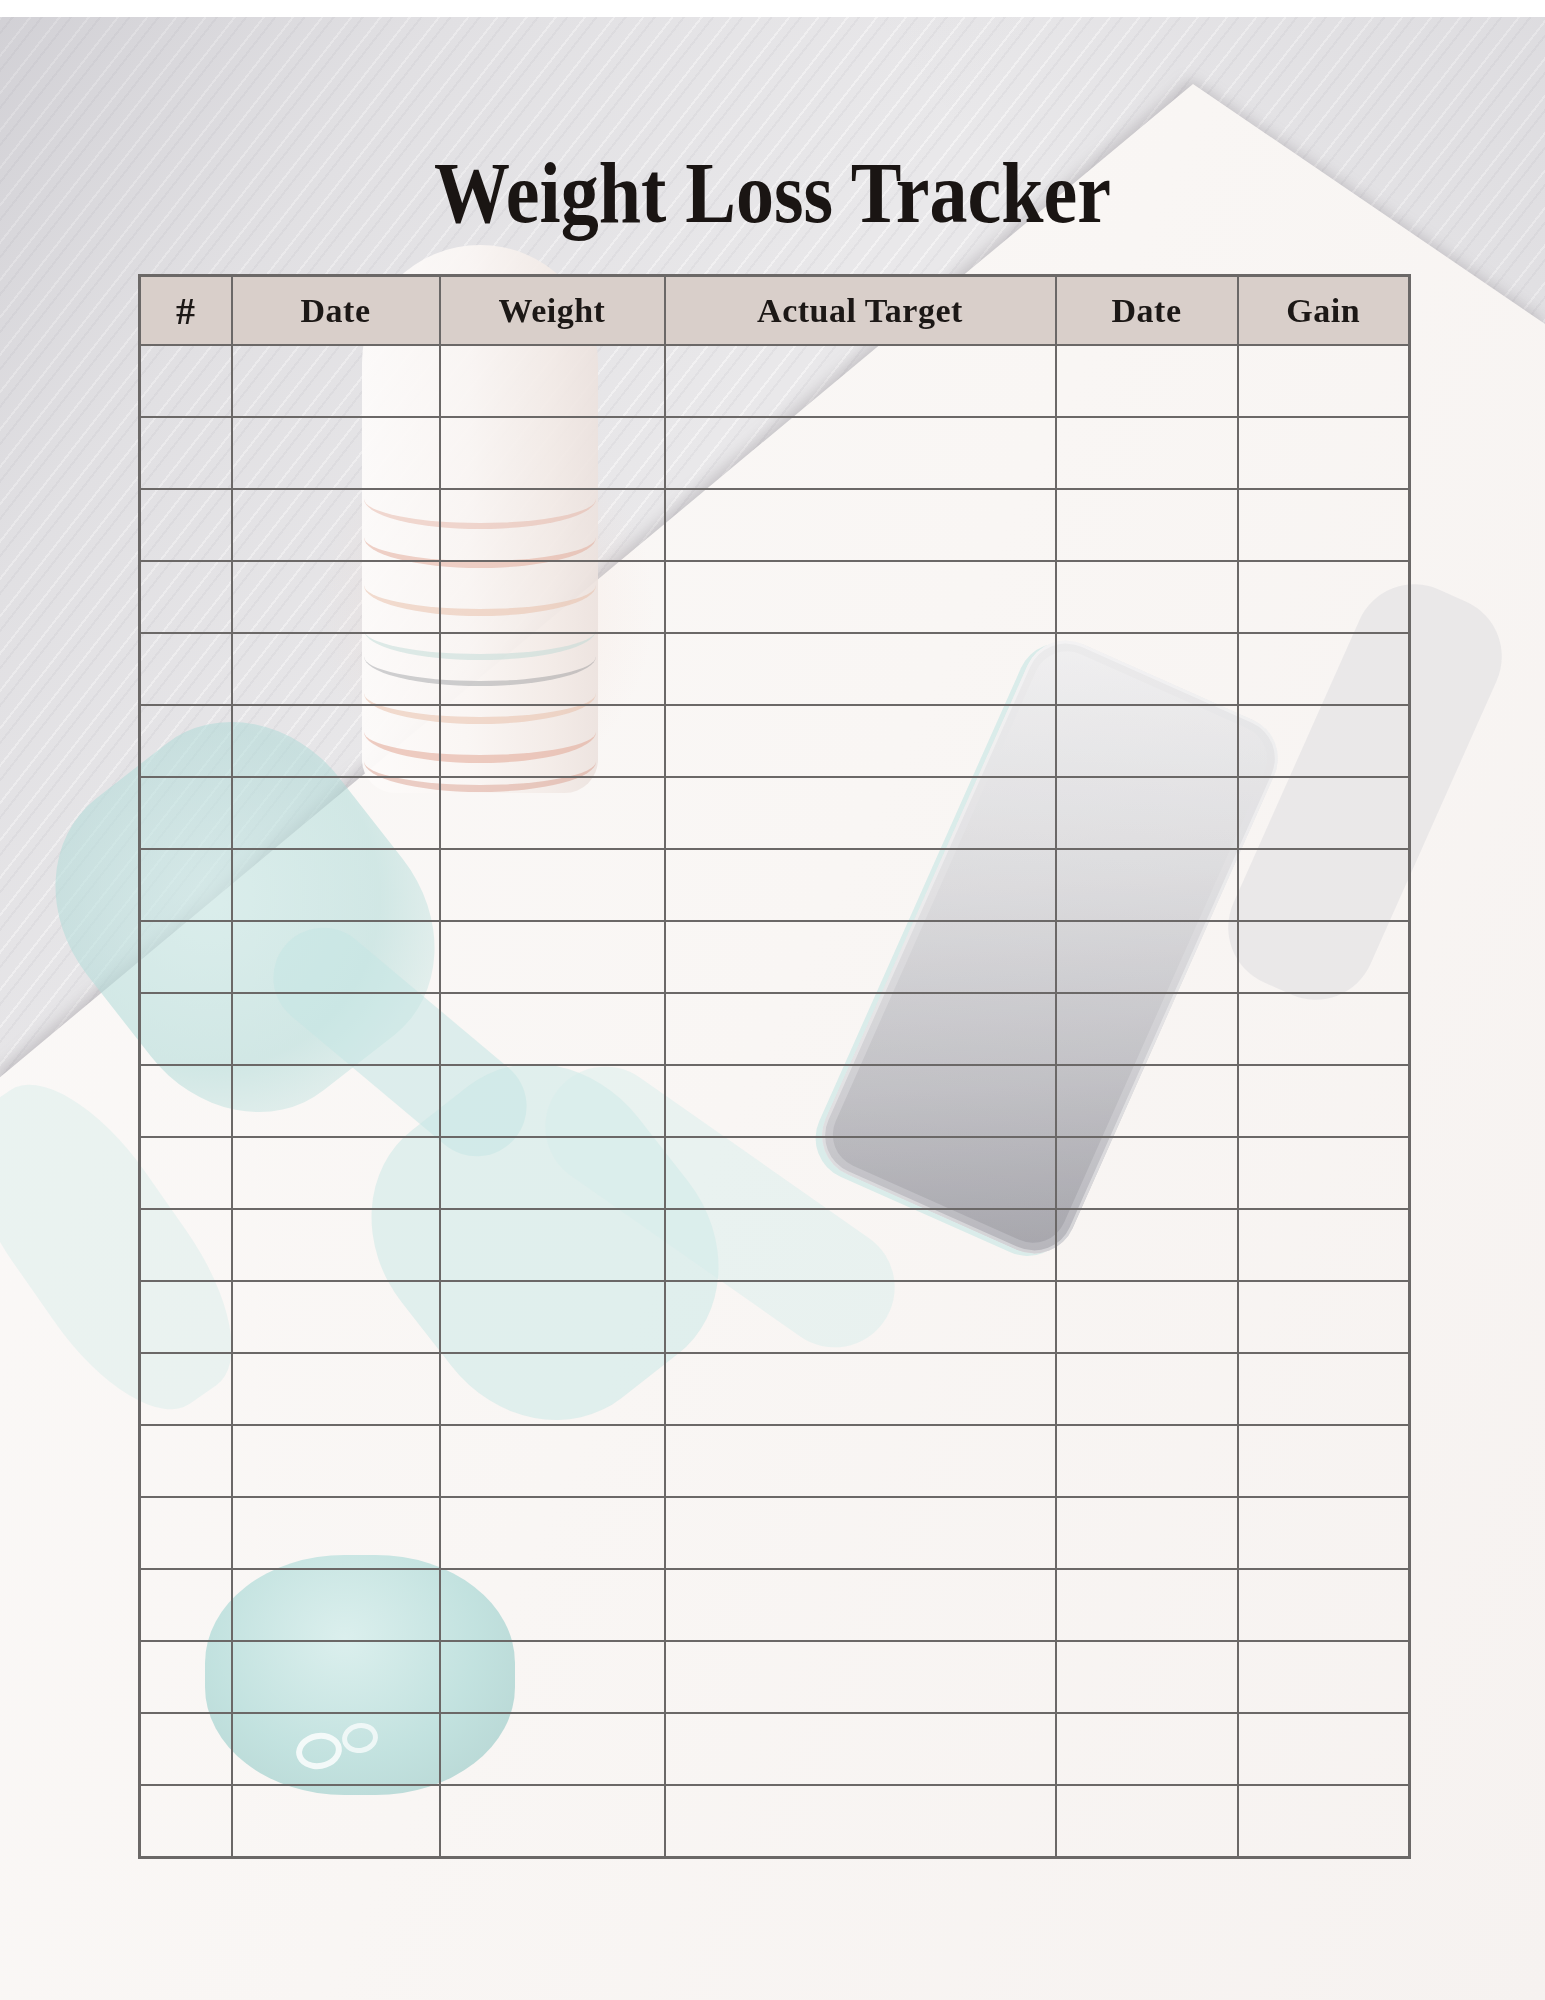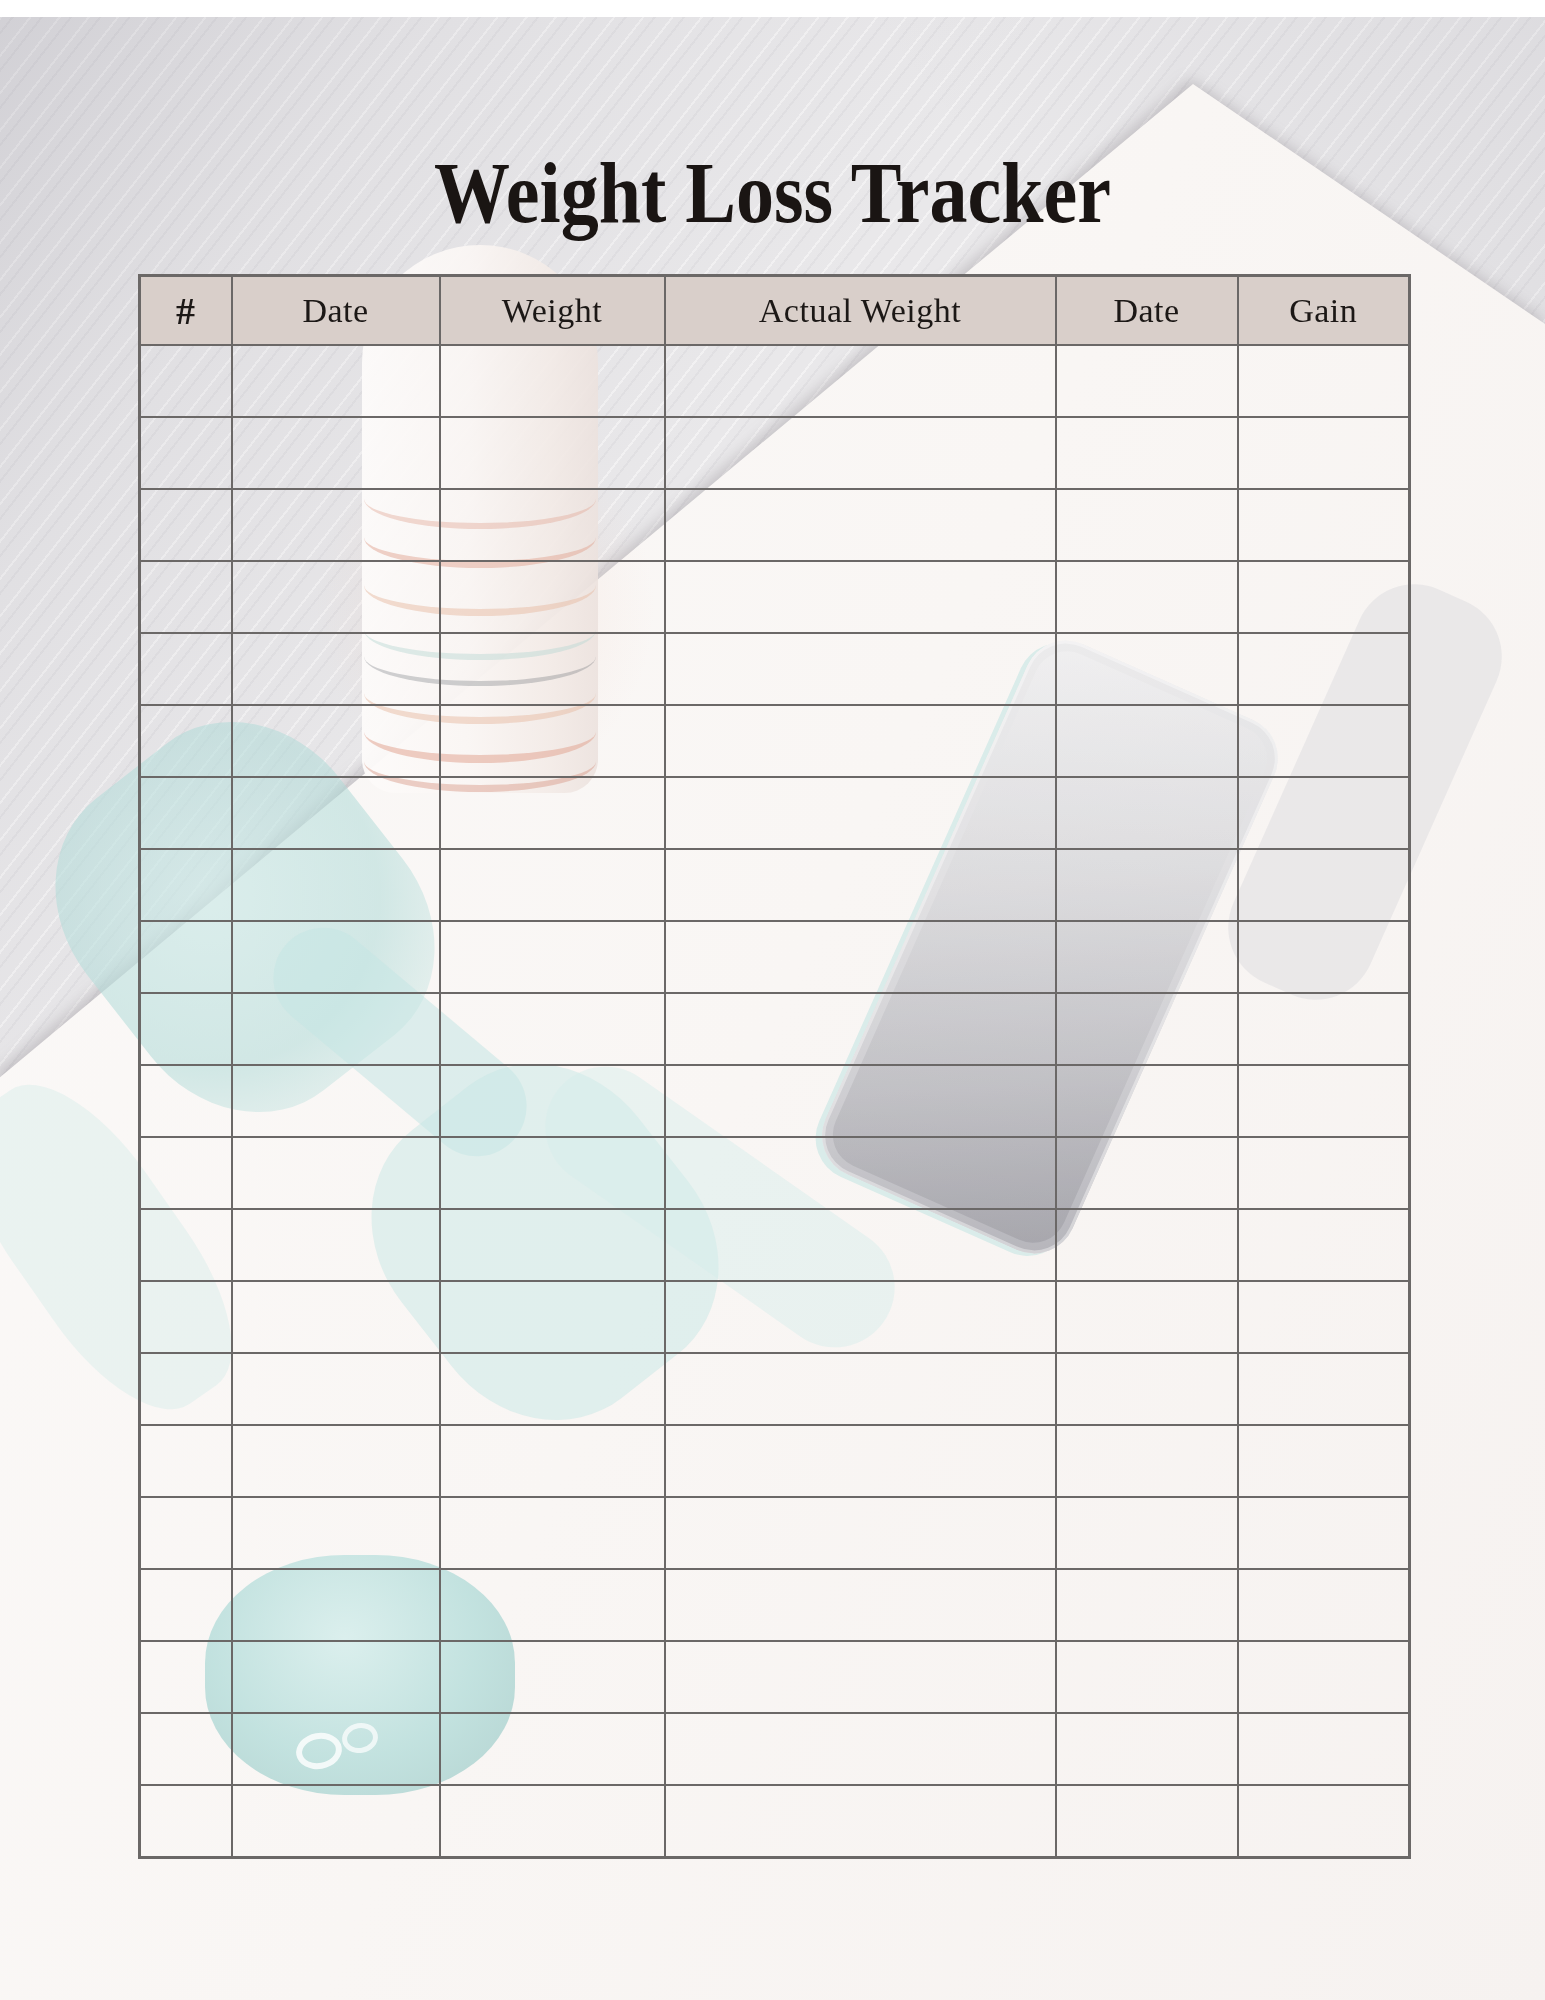--- a/index.html
+++ b/index.html
@@ -73,21 +73,21 @@
     transform:scaleY(1.14);transform-origin:center top;letter-spacing:0px;
   }
   table.tracker{
     position:absolute;left:138px;top:257px;width:1270px;
     border-collapse:collapse;table-layout:fixed;
     border:3px solid #6b6867;
   }
   table.tracker th, table.tracker td{border:2px solid #6b6867;padding:0;}
   table.tracker th{
     height:67px;background:#d9cfca;
-    font-weight:400;font-size:34px;color:#1c1816;letter-spacing:0.5px;
+    font-weight:700;font-size:34px;color:#1c1816;letter-spacing:0.5px;
     font-family:"Liberation Serif", serif;text-align:center;vertical-align:middle;
   }
   table.tracker th:first-child{font-weight:700;font-size:38px;}
   table.tracker td{height:70px;background:transparent;}
 </style>
 </head>
 <body>
 
 <div class="canvas">
 
@@ -129,21 +129,21 @@
         <col style="width: 225px;">
         <col style="width: 391px;">
         <col style="width: 182px;">
         <col style="width: 172px;">
       </colgroup>
     <thead>
       <tr>
         <th>#</th>
         <th>Date</th>
         <th>Weight</th>
-        <th>Actual Weight</th>
+        <th>Actual Target</th>
         <th>Date</th>
         <th>Gain</th>
       </tr>
     </thead>
     <tbody>
         <tr>
           <td></td>
           <td></td>
           <td></td>
           <td></td>

